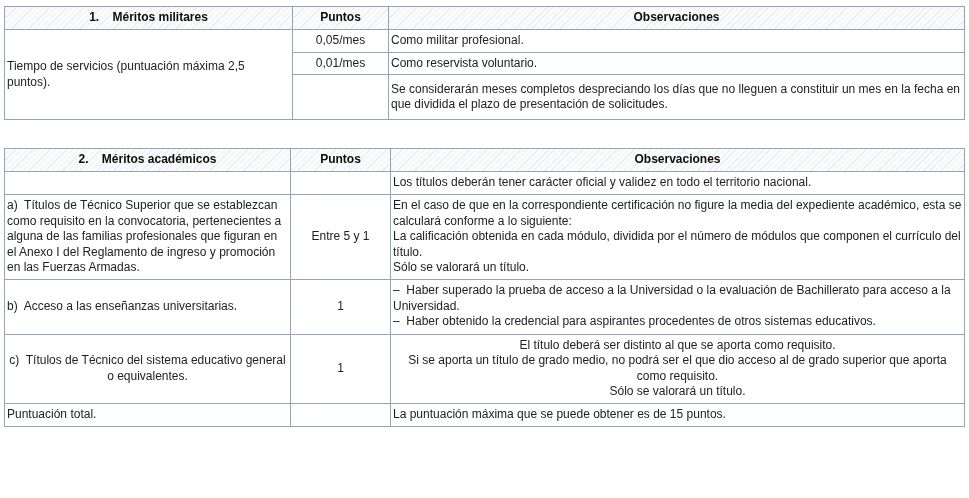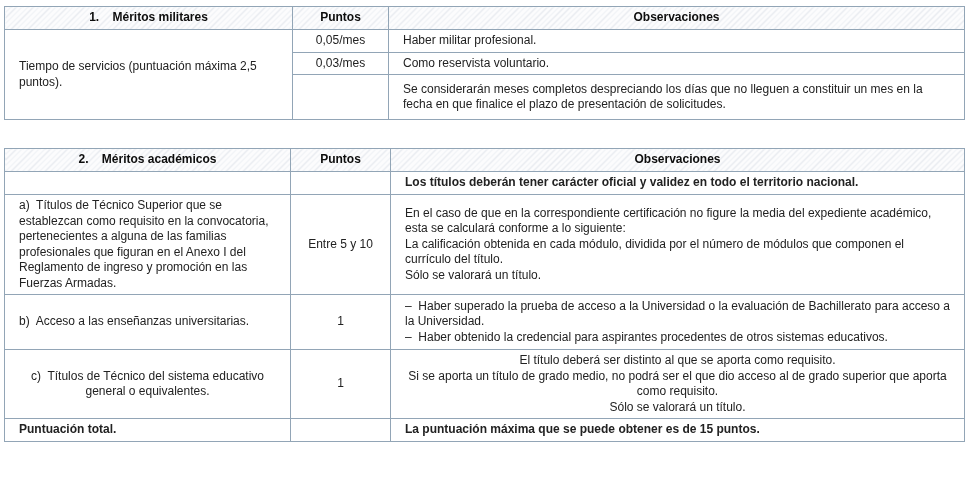--- a/index.html
+++ b/index.html
@@ -15,21 +15,21 @@
     padding: 6px 4px 0 4px;
   }
   table.t {
     border-collapse: collapse;
     table-layout: fixed;
     width: 961px;
   }
   table.t td, table.t th {
     border: 1px solid #92a5b6;
     box-sizing: border-box;
-    padding: 3px 14px;
+    padding: 3px 2px;
     vertical-align: middle;
     line-height: 15.5px;
     overflow: hidden;
   }
   table.t th {
     font-weight: bold;
     color: #0d0d0d;
     text-align: center;
     height: 23px;
     background-color: #fcfcfd;
@@ -37,21 +37,21 @@
       #fcfcfd 0px, #fcfcfd 3px, #e8ebf0 3px, #e8ebf0 4px);
   }
   table.t td { white-space: pre-line; }
   .pts { text-align: center; white-space: normal; }
   
   .t1 col.c1 { width: 288px; } .t1 col.c2 { width: 96px; }
   .t2 col.c1 { width: 286px; } .t2 col.c2 { width: 100px; }
   .t2 { margin-top: 28px; }
   
   tr.h22 > td { height: 22px; }
-  tr.h23 > td { height: 23px; font-weight: bold; }
+  tr.h23 > td { height: 23px; }
   tr.h45 > td { height: 45px; }
   tr.h91 > td { height: 78px; }
   tr.h55 > td { height: 55px; }
   tr.h64 > td { height: 64px; text-align: center; }
 </style>
 </head>
 <body>
 
 <div class="doc">
 
@@ -65,29 +65,29 @@
       <tr>
         <th>1.&nbsp;&nbsp;&nbsp;&nbsp;Méritos militares</th>
         <th>Puntos</th>
         <th>Observaciones</th>
       </tr>
     </thead>
     <tbody>
       <tr class="h22">
         <td rowspan="3">Tiempo de servicios (puntuación máxima 2,5 puntos).</td>
         <td class="pts">0,05/mes</td>
-        <td>Haber militar profesional.</td>
+        <td>Como militar profesional.</td>
       </tr>
       <tr class="h22">
-        <td class="pts">0,03/mes</td>
+        <td class="pts">0,01/mes</td>
         <td>Como reservista voluntario.</td>
       </tr>
       <tr class="h45">
         <td class="pts"></td>
-        <td>Se considerarán meses completos despreciando los días que no lleguen a constituir un mes en la fecha en que finalice el plazo de presentación de solicitudes.</td>
+        <td>Se considerarán meses completos despreciando los días que no lleguen a constituir un mes en la fecha en que dividida el plazo de presentación de solicitudes.</td>
       </tr>
     </tbody>
   </table>
 
   <table class="t t2">
     <colgroup>
         <col class="c1">
         <col class="c2">
         <col class="c3">
       </colgroup>
@@ -99,21 +99,21 @@
       </tr>
     </thead>
     <tbody>
       <tr class="h23">
         <td></td>
         <td class="pts"></td>
         <td>Los títulos deberán tener carácter oficial y validez en todo el territorio nacional.</td>
       </tr>
       <tr class="h91">
         <td>a)&nbsp; Títulos de Técnico Superior que se establezcan como requisito en la convocatoria, pertenecientes a alguna de las familias profesionales que figuran en el Anexo I del Reglamento de ingreso y promoción en las Fuerzas Armadas.</td>
-        <td class="pts">Entre 5 y 10</td>
+        <td class="pts">Entre 5 y 1</td>
         <td>En el caso de que en la correspondiente certificación no figure la media del expediente académico, esta se calculará conforme a lo siguiente:
 La calificación obtenida en cada módulo, dividida por el número de módulos que componen el currículo del título.
 Sólo se valorará un título.</td>
       </tr>
       <tr class="h55">
         <td>b)&nbsp; Acceso a las enseñanzas universitarias.</td>
         <td class="pts">1</td>
         <td>–&nbsp; Haber superado la prueba de acceso a la Universidad o la evaluación de Bachillerato para acceso a la Universidad.
 –&nbsp; Haber obtenido la credencial para aspirantes procedentes de otros sistemas educativos.</td>
       </tr>

